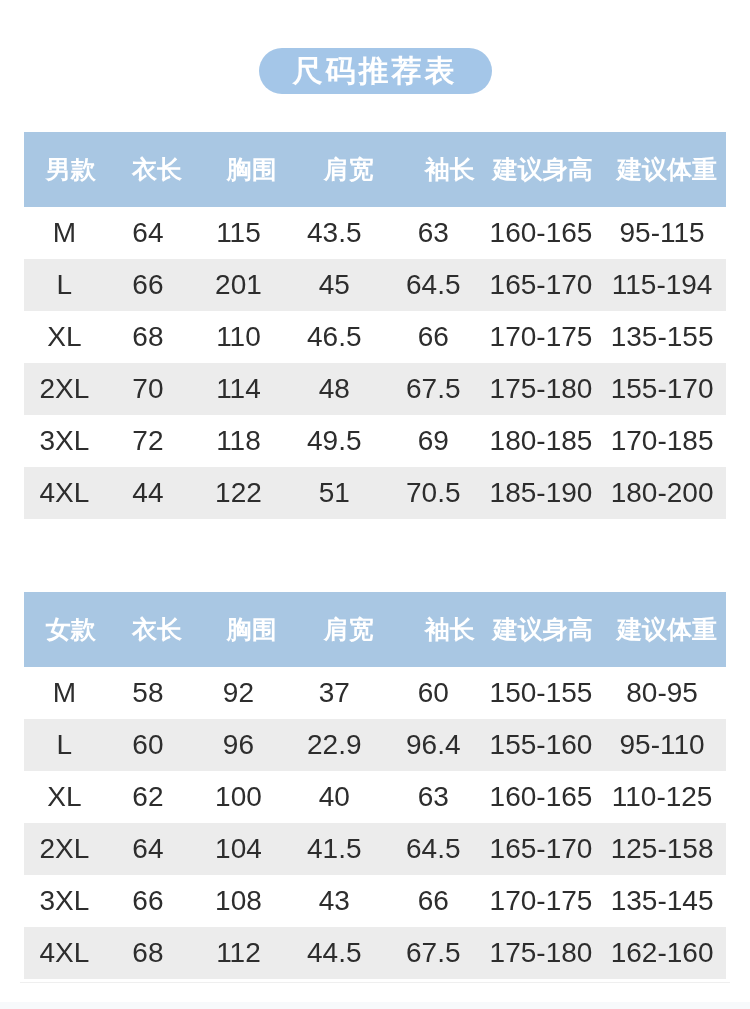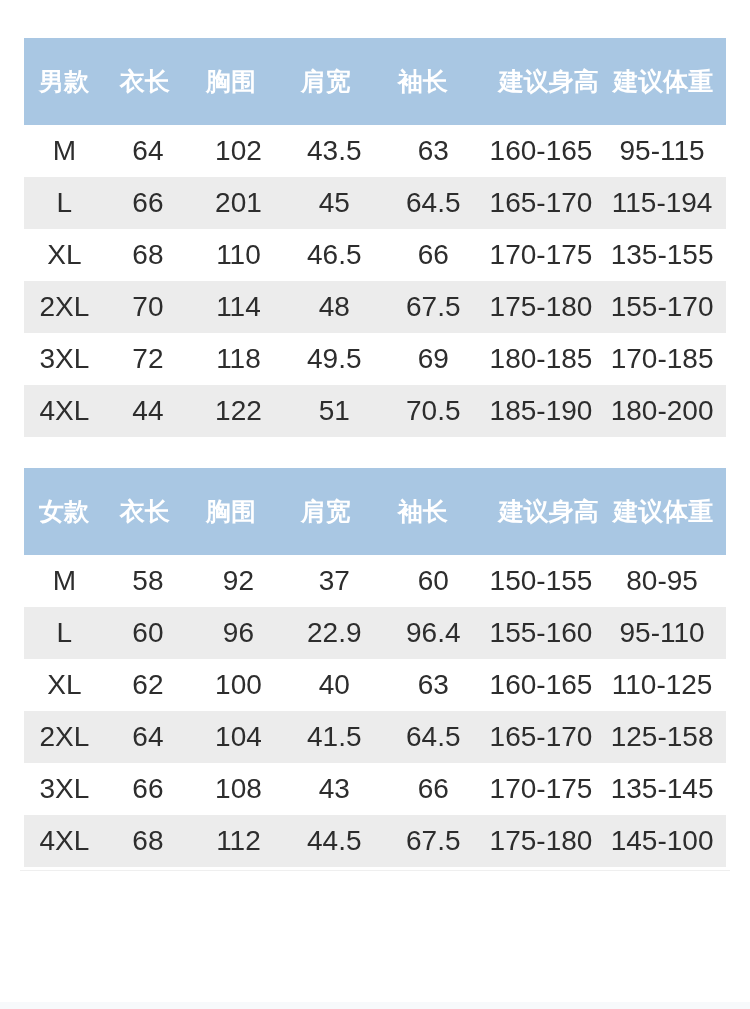--- a/index.html
+++ b/index.html
@@ -30,37 +30,37 @@
     padding: 8px 34px;
     border-radius: 26px;
   }
   table.size-table {
     width: 702px;
     margin: 38px auto 0 auto;
     border-collapse: collapse;
     table-layout: fixed;
   }
   table.size-table.second {
-    margin-top: 31px;
+    margin-top: 73px;
   }
   .size-table col.c1 { width: 11.5%; }
   .size-table col.c2 { width: 12.3%; }
   .size-table col.c3 { width: 13.5%; }
   .size-table col.c4 { width: 13.8%; }
   .size-table col.c5 { width: 14.4%; }
   .size-table col.c6 { width: 16.3%; }
   .size-table col.c7 { width: 18.2%; }
   .size-table th {
     background: #a9c7e3;
     color: #ffffff;
     font-size: 25px;
     font-weight: bold;
     height: 57px;
-    text-align: left;
-    padding: 15px;
+    text-align: right;
+    padding: 9px;
     white-space: nowrap;
   }
   .size-table td {
     height: 52px;
     text-align: center;
     vertical-align: middle;
     font-size: 28px;
     color: #2d2d2d;
     padding: 0;
     white-space: nowrap;
@@ -81,20 +81,23 @@
     width: 750px;
     height: 7px;
     background: #f7f9fb;
   }
 </style>
 </head>
 <body>
 
 <div class="page">
 
+  <div class="title-wrap">
+    <div class="pill">尺码推荐表</div>
+  </div>
 
   <table class="size-table">
     <colgroup>
       <col class="c1">
         <col class="c2">
         <col class="c3">
         <col class="c4">
         <col class="c5">
         <col class="c6">
         <col class="c7">
@@ -107,21 +110,21 @@
         <th>肩宽</th>
         <th>袖长</th>
         <th>建议身高</th>
         <th>建议体重</th>
       </tr>
     </thead>
     <tbody>
       <tr>
         <td>M</td>
         <td>64</td>
-        <td>102</td>
+        <td>115</td>
         <td>43.5</td>
         <td>63</td>
         <td>160-165</td>
         <td>95-115</td>
       </tr>
       <tr>
         <td>L</td>
         <td>66</td>
         <td>201</td>
         <td>45</td>
@@ -235,21 +238,21 @@
         <td>170-175</td>
         <td>135-145</td>
       </tr>
       <tr>
         <td>4XL</td>
         <td>68</td>
         <td>112</td>
         <td>44.5</td>
         <td>67.5</td>
         <td>175-180</td>
-        <td>145-100</td>
+        <td>162-160</td>
       </tr>
     </tbody>
   </table>
 
   <div class="table-underline"></div>
   <div class="bottom-strip"></div>
 
 </div>
 
 </body></html>

